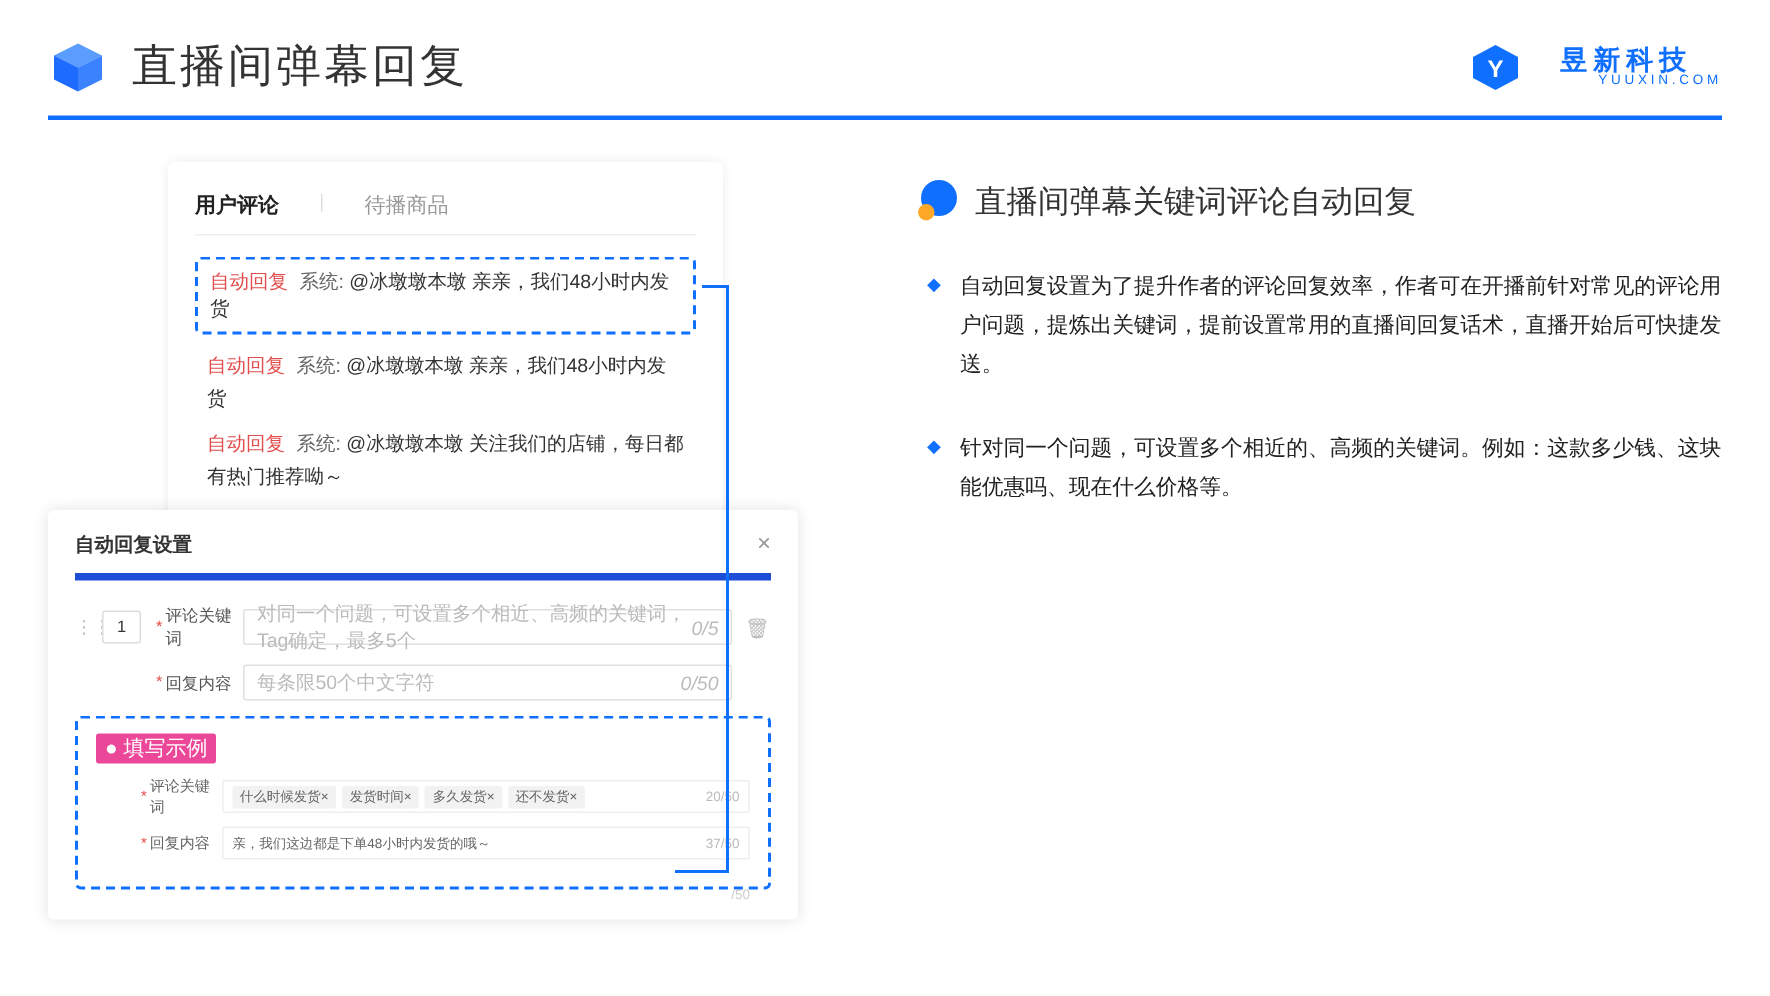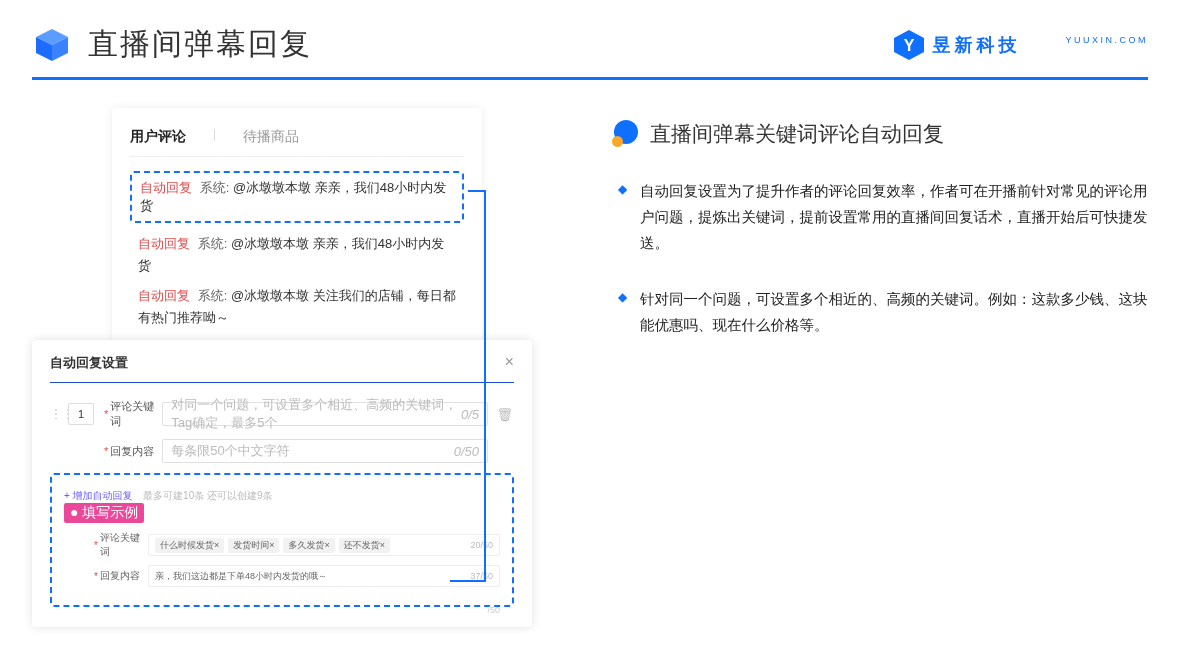--- a/index.html
+++ b/index.html
@@ -4,21 +4,21 @@
 <style>
   * { box-sizing: border-box; margin: 0; padding: 0; }
   body { font-family: "Microsoft YaHei", Arial, sans-serif; background:#fff; width:1180px; height:664px; overflow:hidden; position:relative; color:#333; }
 
   
   .header { display:flex; align-items:center; padding:24px 32px 8px 32px; }
   .header-icon { width:40px; height:40px; margin-right:16px; display:flex; align-items:center; justify-content:center; }
   .header-title { font-size:30px; color:#333; letter-spacing:2px; }
   .logo-block { margin-left:auto; display:flex; align-items:center; }
   .logo-icon { width:34px; height:34px; margin-right:6px; }
-  .logo-txt { display:flex; line-height:1; }
+  .logo-txt { display:flex; flex-direction:column; line-height:1;align-items:center; }
   .logo-cn { font-size:18px; font-weight:700; color:#0F6FFF; letter-spacing:4px; }
   .logo-en { font-size:9px; color:#0F6FFF; letter-spacing:2.5px;margin-left:45px; }
   .header-rule { height:3px; background:#0F6FFF; margin:4px 32px 0 32px; }
 
   
   .main { display:flex; padding:40px 32px 0 32px; }
   .left-col { flex:0 0 520px; position:relative; height:500px; }
   .right-col { flex:1; padding-left:60px; }
 
   
@@ -39,21 +39,21 @@
   .cc-divider{ width:1px; height:12px; background:#ddd; margin:5px 28px 0 0; }
 
   .cc-row1 { border:2px dashed #0F6FFF; border-radius:4px; padding:6px 8px; margin-bottom:10px; font-size:13px; position:relative; }
   .cc-auto { color:#E34D4D; margin-right:4px; }
   .cc-sys { color:#666; }
 
   .cc-row { font-size:13px; margin-bottom:8px; padding:0 8px; line-height:1.7; }
 
   
   .settings-card { position:absolute; left:0; top:220px; width:500px; background:#fff; border-radius:4px; box-shadow:0 0 10px rgba(0,0,0,0.12); padding:14px 18px 20px 18px; z-index:2; }
-  .sc-title-row{ display:flex; align-items:flex-end; border-bottom:1px solid #1d4ed8; padding-bottom:10px; margin-bottom:16px;font-family:Liberation Mono, monospace;}
+  .sc-title-row{ display:flex; align-items:flex-end; border-bottom:5px solid #1d4ed8; padding-bottom:10px; margin-bottom:16px;}
   .sc-title{ font-size:13px; font-weight:600; }
   .sc-close{ margin-left:auto; color:#999; font-size:16px; cursor:pointer; }
 
   .sc-form-row{ display:flex; align-items:center; font-size:11px; margin-bottom:10px; }
   .sc-drag{ color:#bbb; font-size:12px; width:14px; text-align:center; }
   .sc-num{ width:26px; height:22px; border:1px solid #ddd; border-radius:2px; display:flex; align-items:center; justify-content:center; margin:0 10px 0 4px; font-size:11px; }
   .sc-req{ color:#E34D4D; margin-right:2px; }
   .sc-label{ color:#555; width:52px; }
   .sc-input{ flex:1; height:24px; border:1px solid #e0e0e0; border-radius:2px; padding:0 8px; font-size:13px; color:#bbb; display:flex; align-items:center; justify-content:space-between; }
   .sc-input .cnt { color:#bbb;font-style:italic; }
@@ -159,24 +159,20 @@
         <span class="sc-req">*</span>
         <span class="sc-label">回复内容</span>
         <span class="sc-input">
           <span>每条限50个中文字符</span>
           <span class="cnt">0/50</span>
         </span>
         <span class="sc-trash" style="visibility:hidden">🗑</span>
       </div>
 
       <div class="example">
-        <div>
-          <span class="ex-add">+ 增加自动回复</span>
-          <span class="ex-add-note">最多可建10条 还可以创建9条</span>
-        </div>
         <span class="ex-badge">● 填写示例</span>
         <div class="ex-row">
           <span class="sc-req">*</span>
           <span class="ex-label">评论关键词</span>
           <span class="ex-tags">
             <span class="ex-tag">什么时候发货×</span>
             <span class="ex-tag">发货时间×</span>
             <span class="ex-tag">多久发货×</span>
             <span class="ex-tag">还不发货×</span>
             <span class="ex-cnt">20/50</span>

